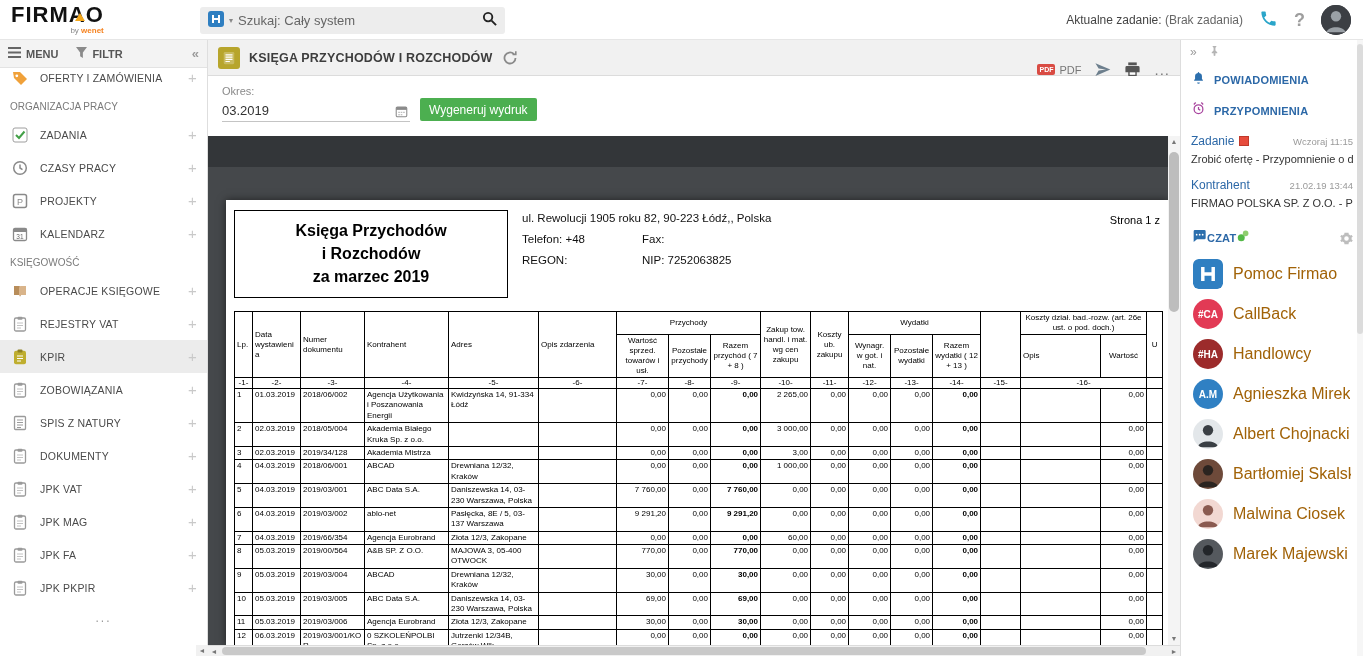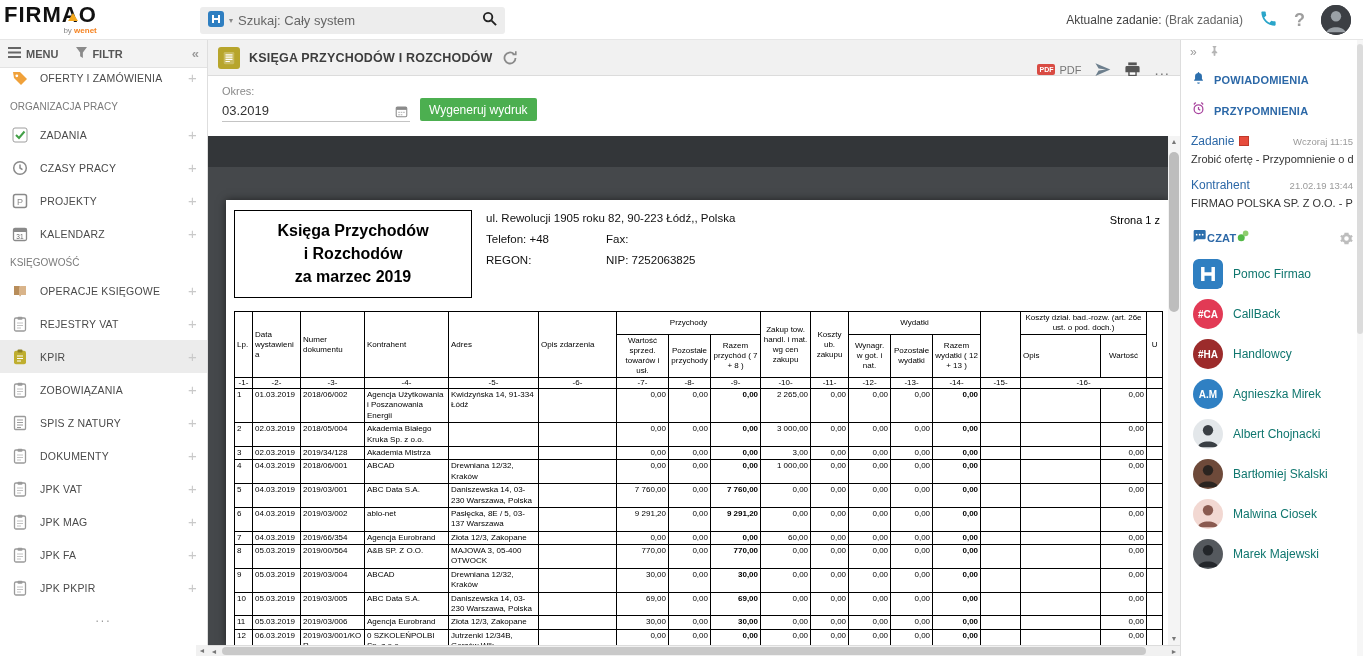--- a/index.html
+++ b/index.html
@@ -2,21 +2,21 @@
 <html><head>
 <meta charset="utf-8">
 <style>
   * { box-sizing: border-box; margin: 0; padding: 0; }
   html,body { width:1363px; height:656px; overflow:hidden; background:#fff;
               font-family:"Liberation Sans", sans-serif; }
 
   
   .topbar { position:absolute; left:0; top:0; width:1363px; height:40px; background:#fff;
             border-bottom:1px solid #e6e6e6; z-index:20; }
-  .logo-wrap { position:absolute; left:4px; top:4px; }
+  .logo-wrap { position:absolute; left:11px; top:4px; }
   .logo-main { font-size:22px; font-weight:bold; letter-spacing:1px; color:#111; line-height:22px; position:relative;}
   .logo-tri { position:absolute; left:64px; top:9px; width:0; height:0;
               border-left:5px solid transparent; border-right:5px solid transparent;
               border-bottom:8px solid #f5a81c; }
   .logo-sub { font-size:8px; color:#888; text-align:right; line-height:9px; }
   .logo-sub b { color:#f5821f; font-weight:bold; }
   .searchbox { position:absolute; left:200px; top:7px; width:305px; height:27px; background:#ededed;
                border-radius:3px; display:flex; align-items:center; padding:0 8px; gap:5px; }
   .searchbox input { flex:1; border:none; background:transparent; outline:none; font-size:13px; color:#444;
                      font-family:"Liberation Sans",sans-serif;}
@@ -73,21 +73,21 @@
   .gen-btn { position:absolute; left:212px; top:22px; height:23px; background:#4caf50; color:#fff;
              border:none; border-radius:2px; font-size:12px; padding:0 9px; cursor:pointer;
              font-family:"Liberation Sans",sans-serif; }
 
   
   .preview { position:absolute; left:0; top:96px; right:0; bottom:11px; background:#45484b; overflow:hidden; }
   .preview-topband { position:absolute; left:0; top:0; right:12px; height:31px; background:#333639; }
   .page { position:absolute; left:18px; top:64px; width:942px; bottom:0; background:#fff;
           box-shadow:0 0 8px rgba(0,0,0,.55); padding:10px 8px 0 8px; overflow:hidden; }
   .page-head { display:flex; align-items:flex-start; }
-  .doc-title-box { border:1px solid #000; width:238px; min-height:88px; padding:8px 6px;
+  .doc-title-box { border:1px solid #000; width:274px; min-height:88px; padding:8px 6px;
                    text-align:center; font-size:16px; font-weight:bold; line-height:1.45;
                    white-space:pre-line; flex:none; }
   .company { margin-left:14px; font-size:11.5px; color:#111; padding-top:2px; flex:1; }
   .company .row { margin-bottom:9px; }
   .company .gap { display:inline-block; min-width:120px; }
   .page-num { font-size:11px; padding-top:4px; white-space:nowrap; }
 
   table.kpir { border-collapse:collapse; table-layout:fixed; width:928px; margin-top:13px;
                font-size:8px; color:#000; }
   table.kpir th, table.kpir td { border:1px solid #000; padding:1px 2px; vertical-align:middle;
@@ -127,21 +127,21 @@
   .notifs { padding:2px 0 4px 0; }
   .notif { padding:6px 10px 7px 10px; cursor:pointer; }
   .notif-top { display:flex; align-items:center; gap:5px; }
   .notif-type { color:#2c68a7; font-size:12px; }
   .notif-flag { width:10px; height:10px; background:#e74c3c; border:1px solid #c0392b; display:inline-block; }
   .notif-time { margin-left:auto; color:#9a9a9a; font-size:9.5px; white-space:nowrap; }
   .notif-text { font-size:11px; color:#333; margin-top:5px; white-space:nowrap; overflow:hidden; }
   .chat-row { display:flex; align-items:center; padding:8px 10px 6px 10px; }
   .chat-gear { margin-left:auto; cursor:pointer; display:flex; }
   .contact { display:flex; align-items:center; gap:10px; padding:0 12px; height:40px; cursor:pointer; }
-  .contact-name { font-size:12px; color:#0f766e; white-space:nowrap; overflow:hidden; }
+  .contact-name { font-size:16px; color:#a16207; white-space:nowrap; overflow:hidden; }
   .avatar { width:30px; height:30px; border-radius:50%; flex:none; display:flex; align-items:center;
             justify-content:center; font-size:10px; color:#fff; font-weight:bold; overflow:hidden; }
   .avatar.av-logo { border-radius:5px; background:#fff; }
   .avatar svg { width:30px; height:30px; }
   .rp-scroll { position:absolute; right:0; top:0; width:6px; height:100%; background:#f6f6f6; }
   .rp-thumb { position:absolute; right:0; top:4px; width:6px; height:290px; background:#dcdcdc; border-radius:3px; }
 </style>
 </head>
 <body>
 

